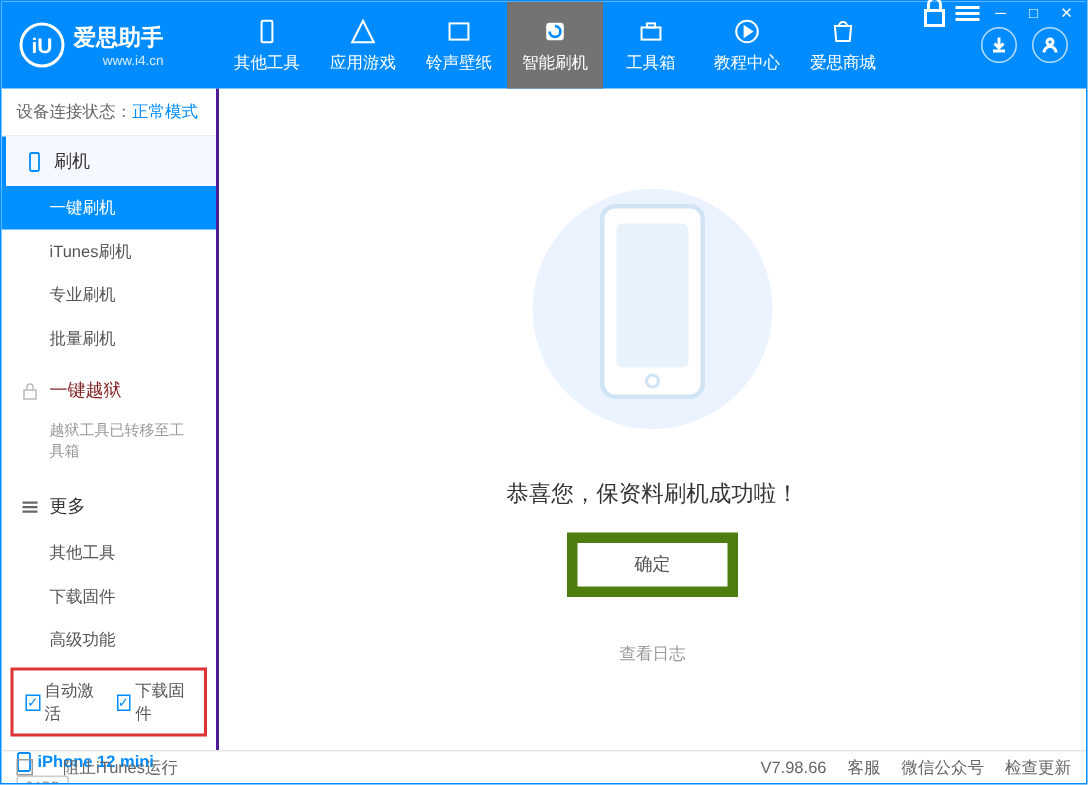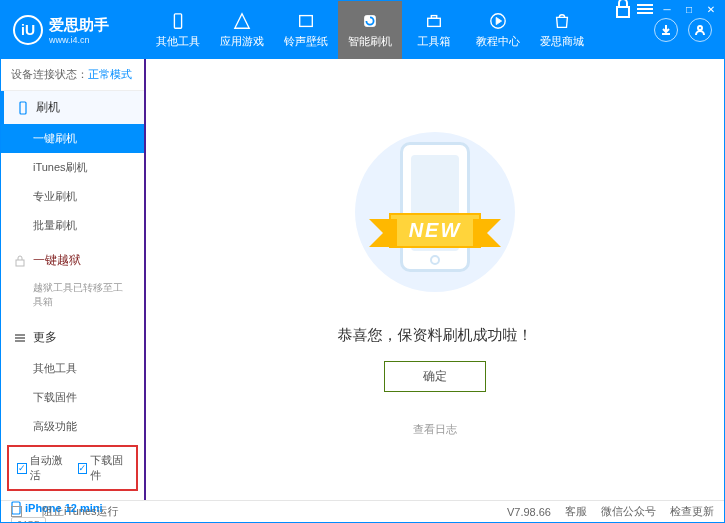--- a/index.html
+++ b/index.html
@@ -1,18 +1,18 @@
 <!DOCTYPE html>
 <html><head>
 <meta charset="utf-8">
 <style>
 * { margin: 0; padding: 0; box-sizing: border-box; font-family: "Microsoft YaHei", sans-serif; }
 body { background: #fff; width: 725px; height: 523px; overflow: hidden; border: 1px solid #008cff; }
 .header { background: #008cff; height: 58px; display: flex; align-items: center; color: #fff; }
-.logo-area { display: flex; align-items: center; padding: 0 12px; width: 145px; }
+.logo-area { display: flex; align-items: center; padding: 0 12px; width: 145px; text-align: right; }
 .logo-icon { width: 30px; height: 30px; border: 2px solid #fff; border-radius: 50%; display: flex; align-items: center; justify-content: center; font-weight: bold; font-size: 14px; }
 .logo-text { margin-left: 6px; }
 .logo-title { font-size: 15px; font-weight: bold; }
 .logo-url { font-size: 9px; opacity: 0.85; }
 .nav { display: flex; flex: 1; height: 100%; }
 .nav-item { width: 64px; display: flex; flex-direction: column; align-items: center; justify-content: center; font-size: 11px; cursor: pointer; }
 .nav-item.active { background: #737373; }
 .nav-icon { width: 20px; height: 20px; margin-bottom: 3px; display: flex; align-items: center; justify-content: center; }
 .nav-icon svg { width: 18px; height: 18px; fill: #fff; stroke: #fff; }
 .header-right { display: flex; align-items: center; padding: 0 12px; gap: 10px; }
@@ -43,21 +43,21 @@
 .illus-circle { width: 160px; height: 160px; background: #eaf3ff; border-radius: 50%; position: absolute; left: 10px; top: 10px; }
 .illus-phone { position: absolute; left: 55px; top: 20px; width: 70px; height: 130px; background: #fff; border: 3px solid #d0e4f5; border-radius: 10px; }
 .illus-phone::after { content: ""; position: absolute; top: 10px; left: 8px; right: 8px; bottom: 18px; background: #e8f2fb; border-radius: 4px; }
 .illus-home { position: absolute; bottom: 4px; left: 50%; transform: translateX(-50%); width: 10px; height: 10px; border: 2px solid #d0e4f5; border-radius: 50%; }
 .new-ribbon { position: absolute; top: 90px; left: 0; right: 0; height: 36px; display: flex; align-items: center; justify-content: center; }
 .ribbon-body { background: #ffd43b; color: #fff; font-weight: 900; font-size: 20px; letter-spacing: 2px; padding: 4px 18px; border: 2px solid #ffb800; position: relative; font-style: italic; }
 .ribbon-body::before, .ribbon-body::after { content: ""; position: absolute; top: 4px; width: 0; height: 0; border: 14px solid #ffb800; }
 .ribbon-body::before { left: -22px; border-left-color: transparent; }
 .ribbon-body::after { right: -22px; border-right-color: transparent; }
 .msg { margin-top: 24px; font-size: 15px; color: #333; }
-.ok-btn { margin-top: 16px; padding: 6px 38px; border: 1px solid #4d7c0f; background: #fff; font-size: 12px; cursor: pointer; color: #555; }
+.ok-btn { margin-top: 16px; padding: 6px 38px; border: 7px solid #4d7c0f; background: #fff; font-size: 12px; cursor: pointer; color: #555; }
 .link { margin-top: 30px; font-size: 11px; color: #999; cursor: pointer; }
 .footer { height: 22px; border-top: 1px solid #e5e5e5; display: flex; align-items: center; font-size: 11px; color: #666; padding: 0 10px; justify-content: space-between; }
 .footer-left { display: flex; align-items: center; gap: 20px; }
 .footer-chk { width: 11px; height: 11px; border: 1px solid #999; }
 .footer-right { display: flex; gap: 14px; align-items: center; }
 .footer-right span { cursor: pointer; }
 .divider { height: 1px; background: #eee; margin: 2px 0; }
 </style>
 </head>
 <body>
@@ -224,23 +224,20 @@
       
     </div>
   </div>
 
   <div class="main">
     <div class="illus">
       <div class="illus-circle"></div>
       <div class="illus-phone">
           <div class="illus-home"></div>
         </div>
-      <div class="new-ribbon">
-          <div class="ribbon-body">NEW</div>
-        </div>
     </div>
     <div class="msg">恭喜您，保资料刷机成功啦！</div>
     <button class="ok-btn">确定</button>
     <div class="link">查看日志</div>
   </div>
 </div>
 
 <div class="footer">
   <div class="footer-left">
     <span class="footer-chk"></span>

